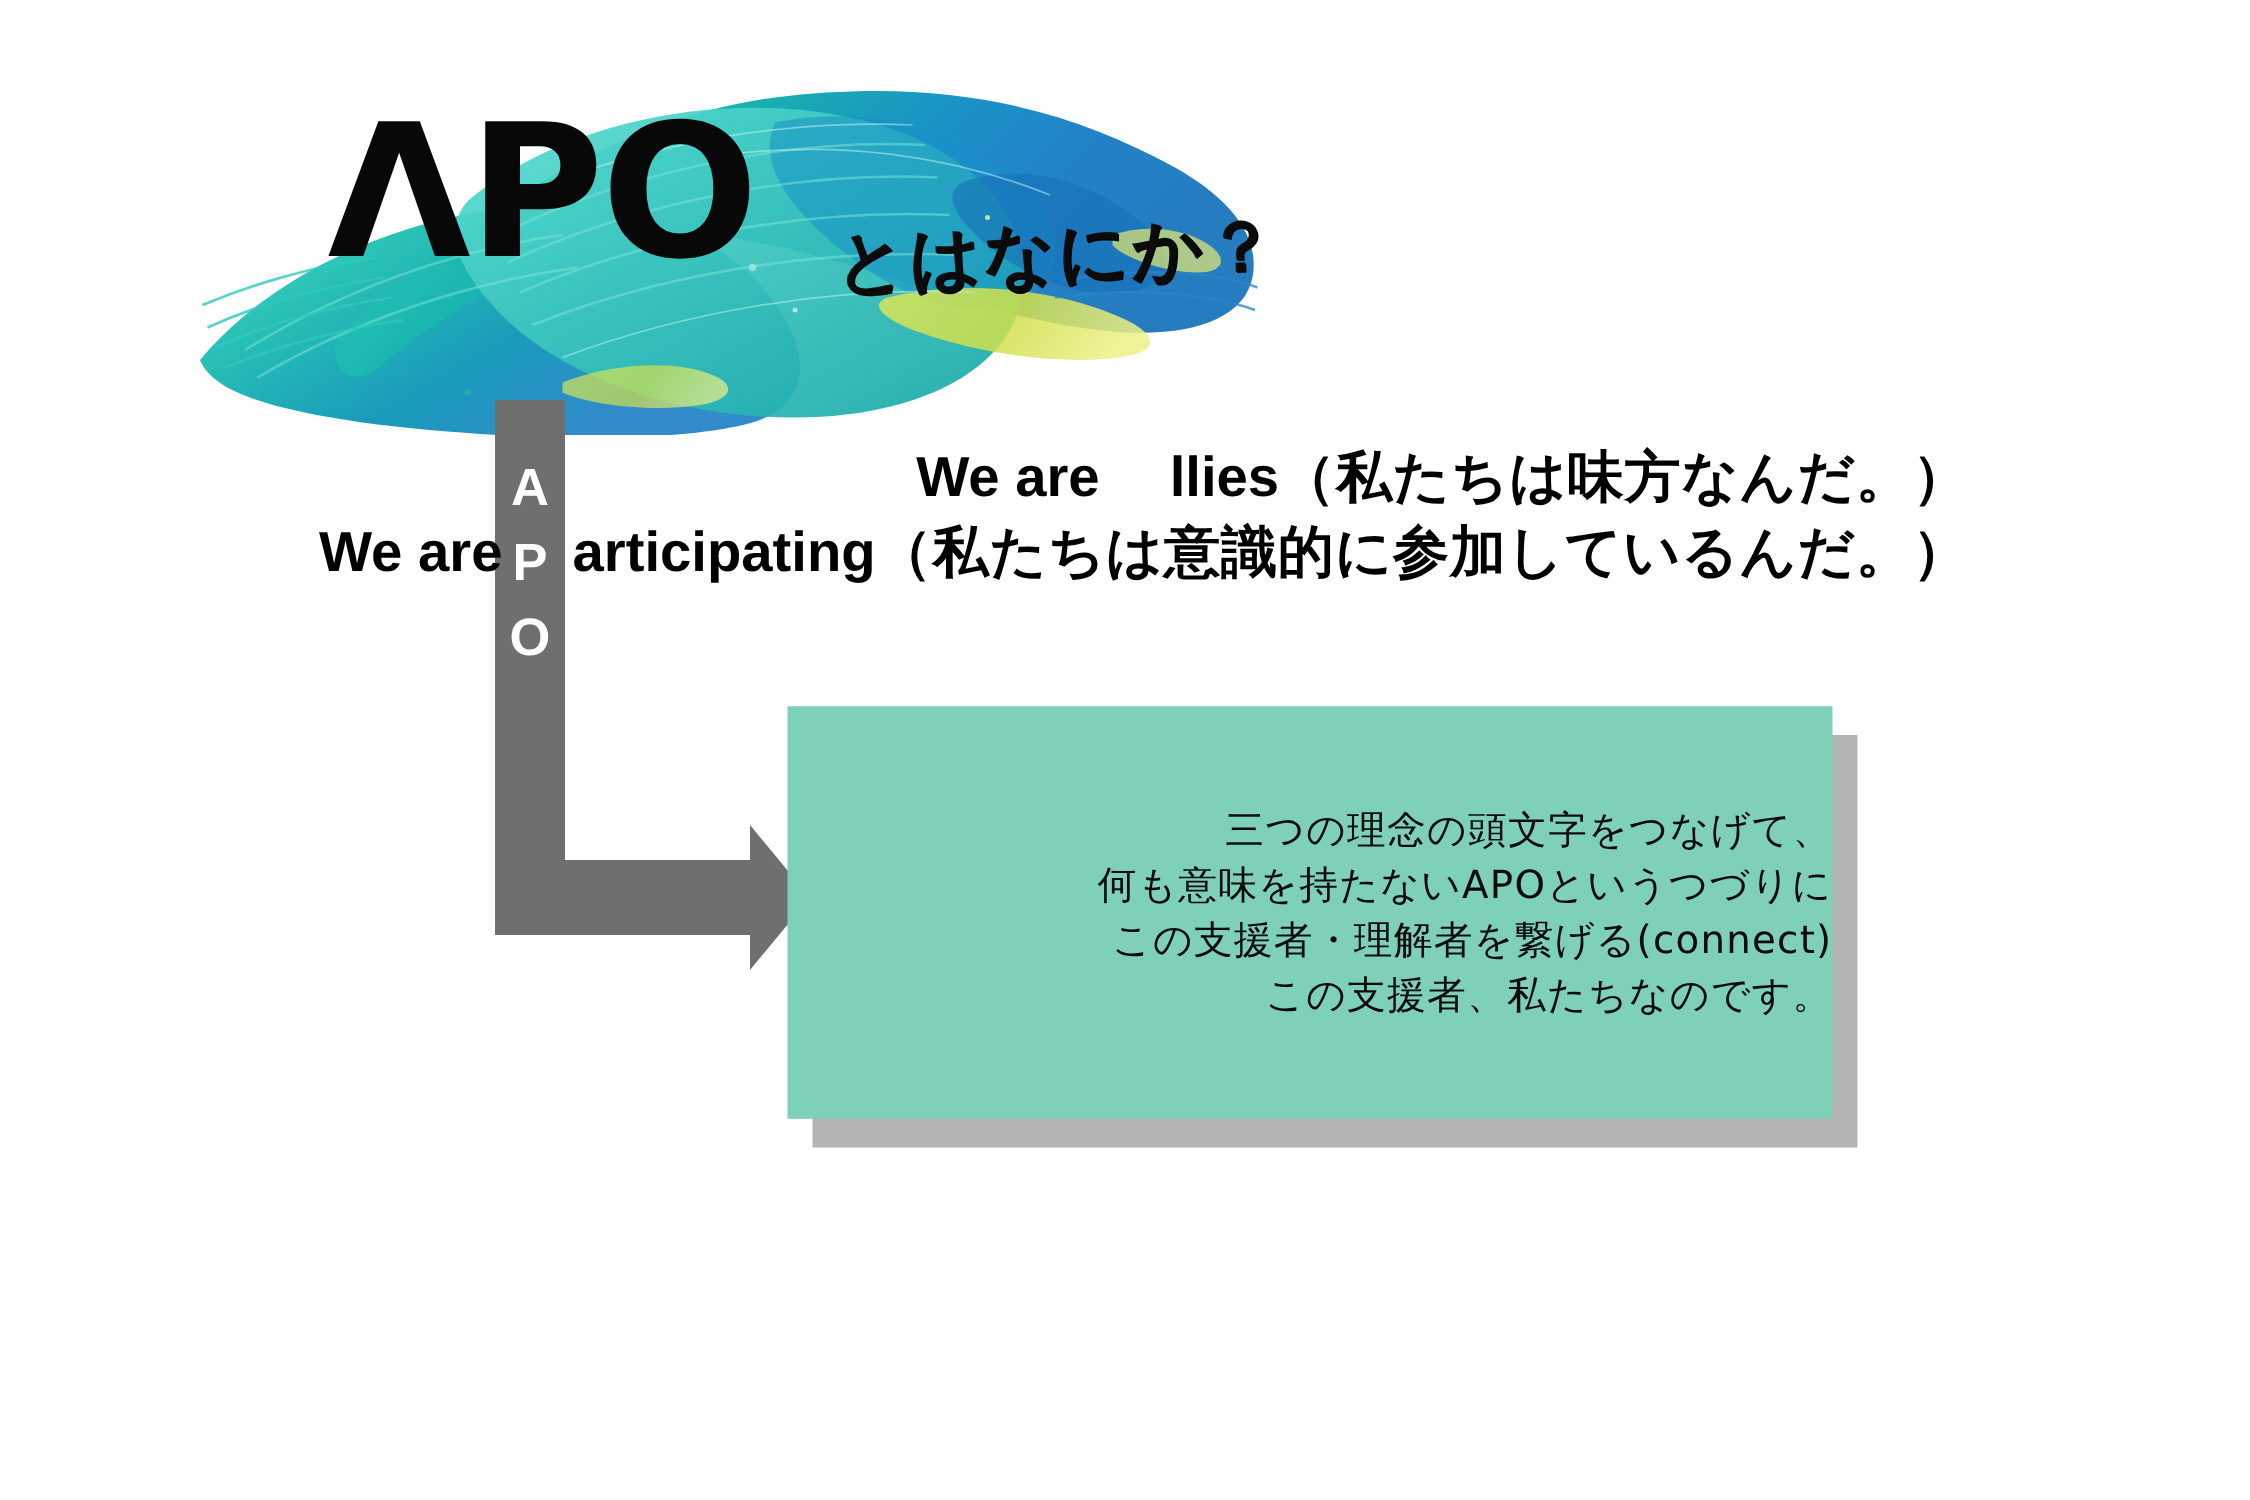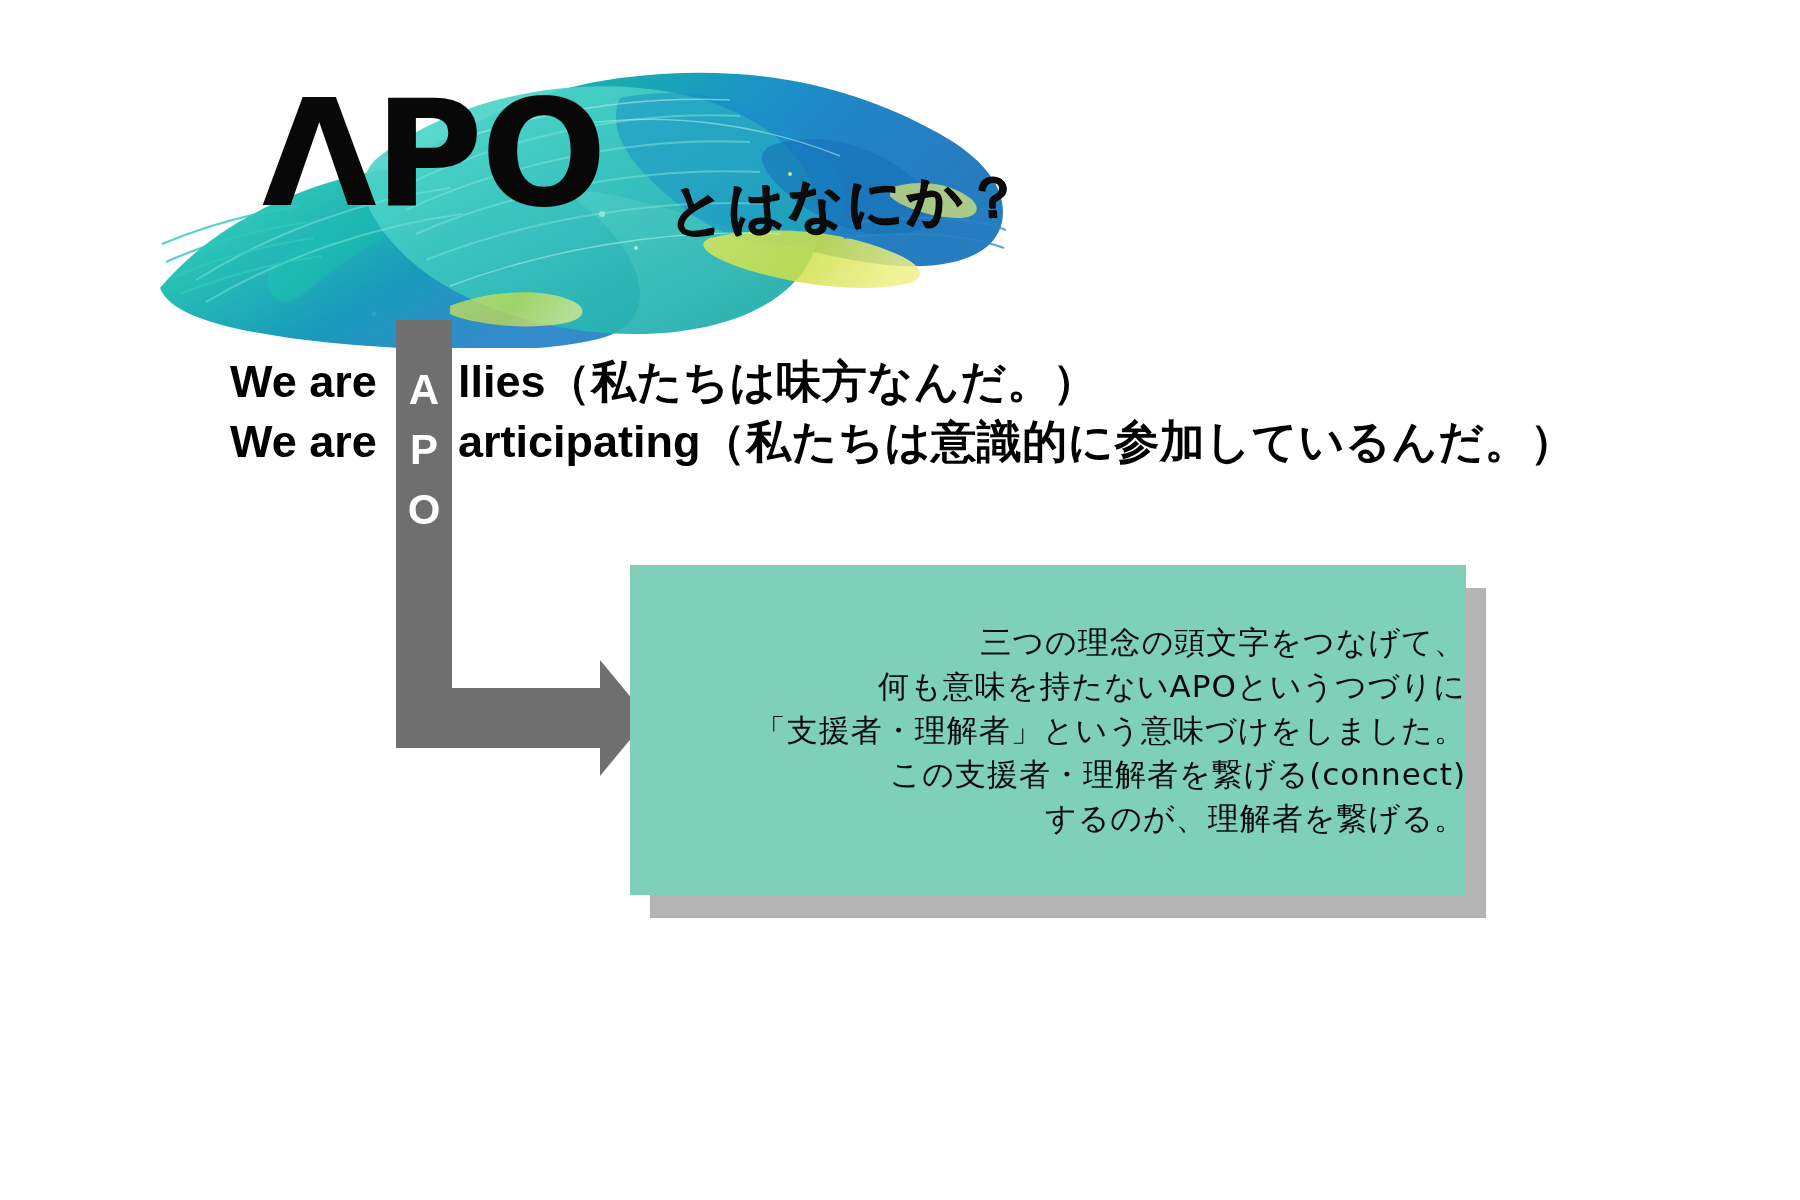--- a/index.html
+++ b/index.html
@@ -60,21 +60,21 @@
     color:#ffffff;text-align:center;
     font-family:"Liberation Sans",sans-serif;
     font-size:42px;font-weight:700;line-height:56px;
     z-index:4;
   }
   .bar-letter.l1{top:362px;}
   .bar-letter.l2{top:422px;}
   .bar-letter.l3{top:482px;}
 
   
-  .creed{position:absolute;left:230px;top:352px;z-index:3;}
+  .creed{position:absolute;left:230px;top:352px;z-index:3;text-align:right;}
   .creed-line{
     height:60px;line-height:60px;white-space:nowrap;
     font-size:45px;font-weight:700;color:#000;
     font-family:"Liberation Sans","DejaVu Sans",sans-serif;
   }
   .creed-line .pre{display:inline-block;width:172px;}
   .creed-line .rest{display:inline-block;margin-left:56px;}
   .creed-line .jp{
     font-family:"DejaVu Sans",sans-serif;
     font-weight:700;
@@ -214,18 +214,17 @@
       <span class="pre">We are</span><span class="rest">articipating</span><span class="jp">（私たちは意識的に参加しているんだ。）</span>
     </div>
 
 
   </div>
 
   <div class="callout-shadow"></div>
   <div class="callout">
     <div class="callout-line">三つの理念の頭文字をつなげて、</div>
     <div class="callout-line">何も意味を持たないAPOというつづりに</div>
-    <div class="callout-line">「支援者・理解者」という意味づけをしました。</div>
     <div class="callout-line">この支援者・理解者を繋げる(connect)</div>
-    <div class="callout-line">するのが、理解者を繋げる。</div>
+    <div class="callout-line">この支援者、私たちなのです。</div>
   </div>
 
 </div>
 
 </body></html>

